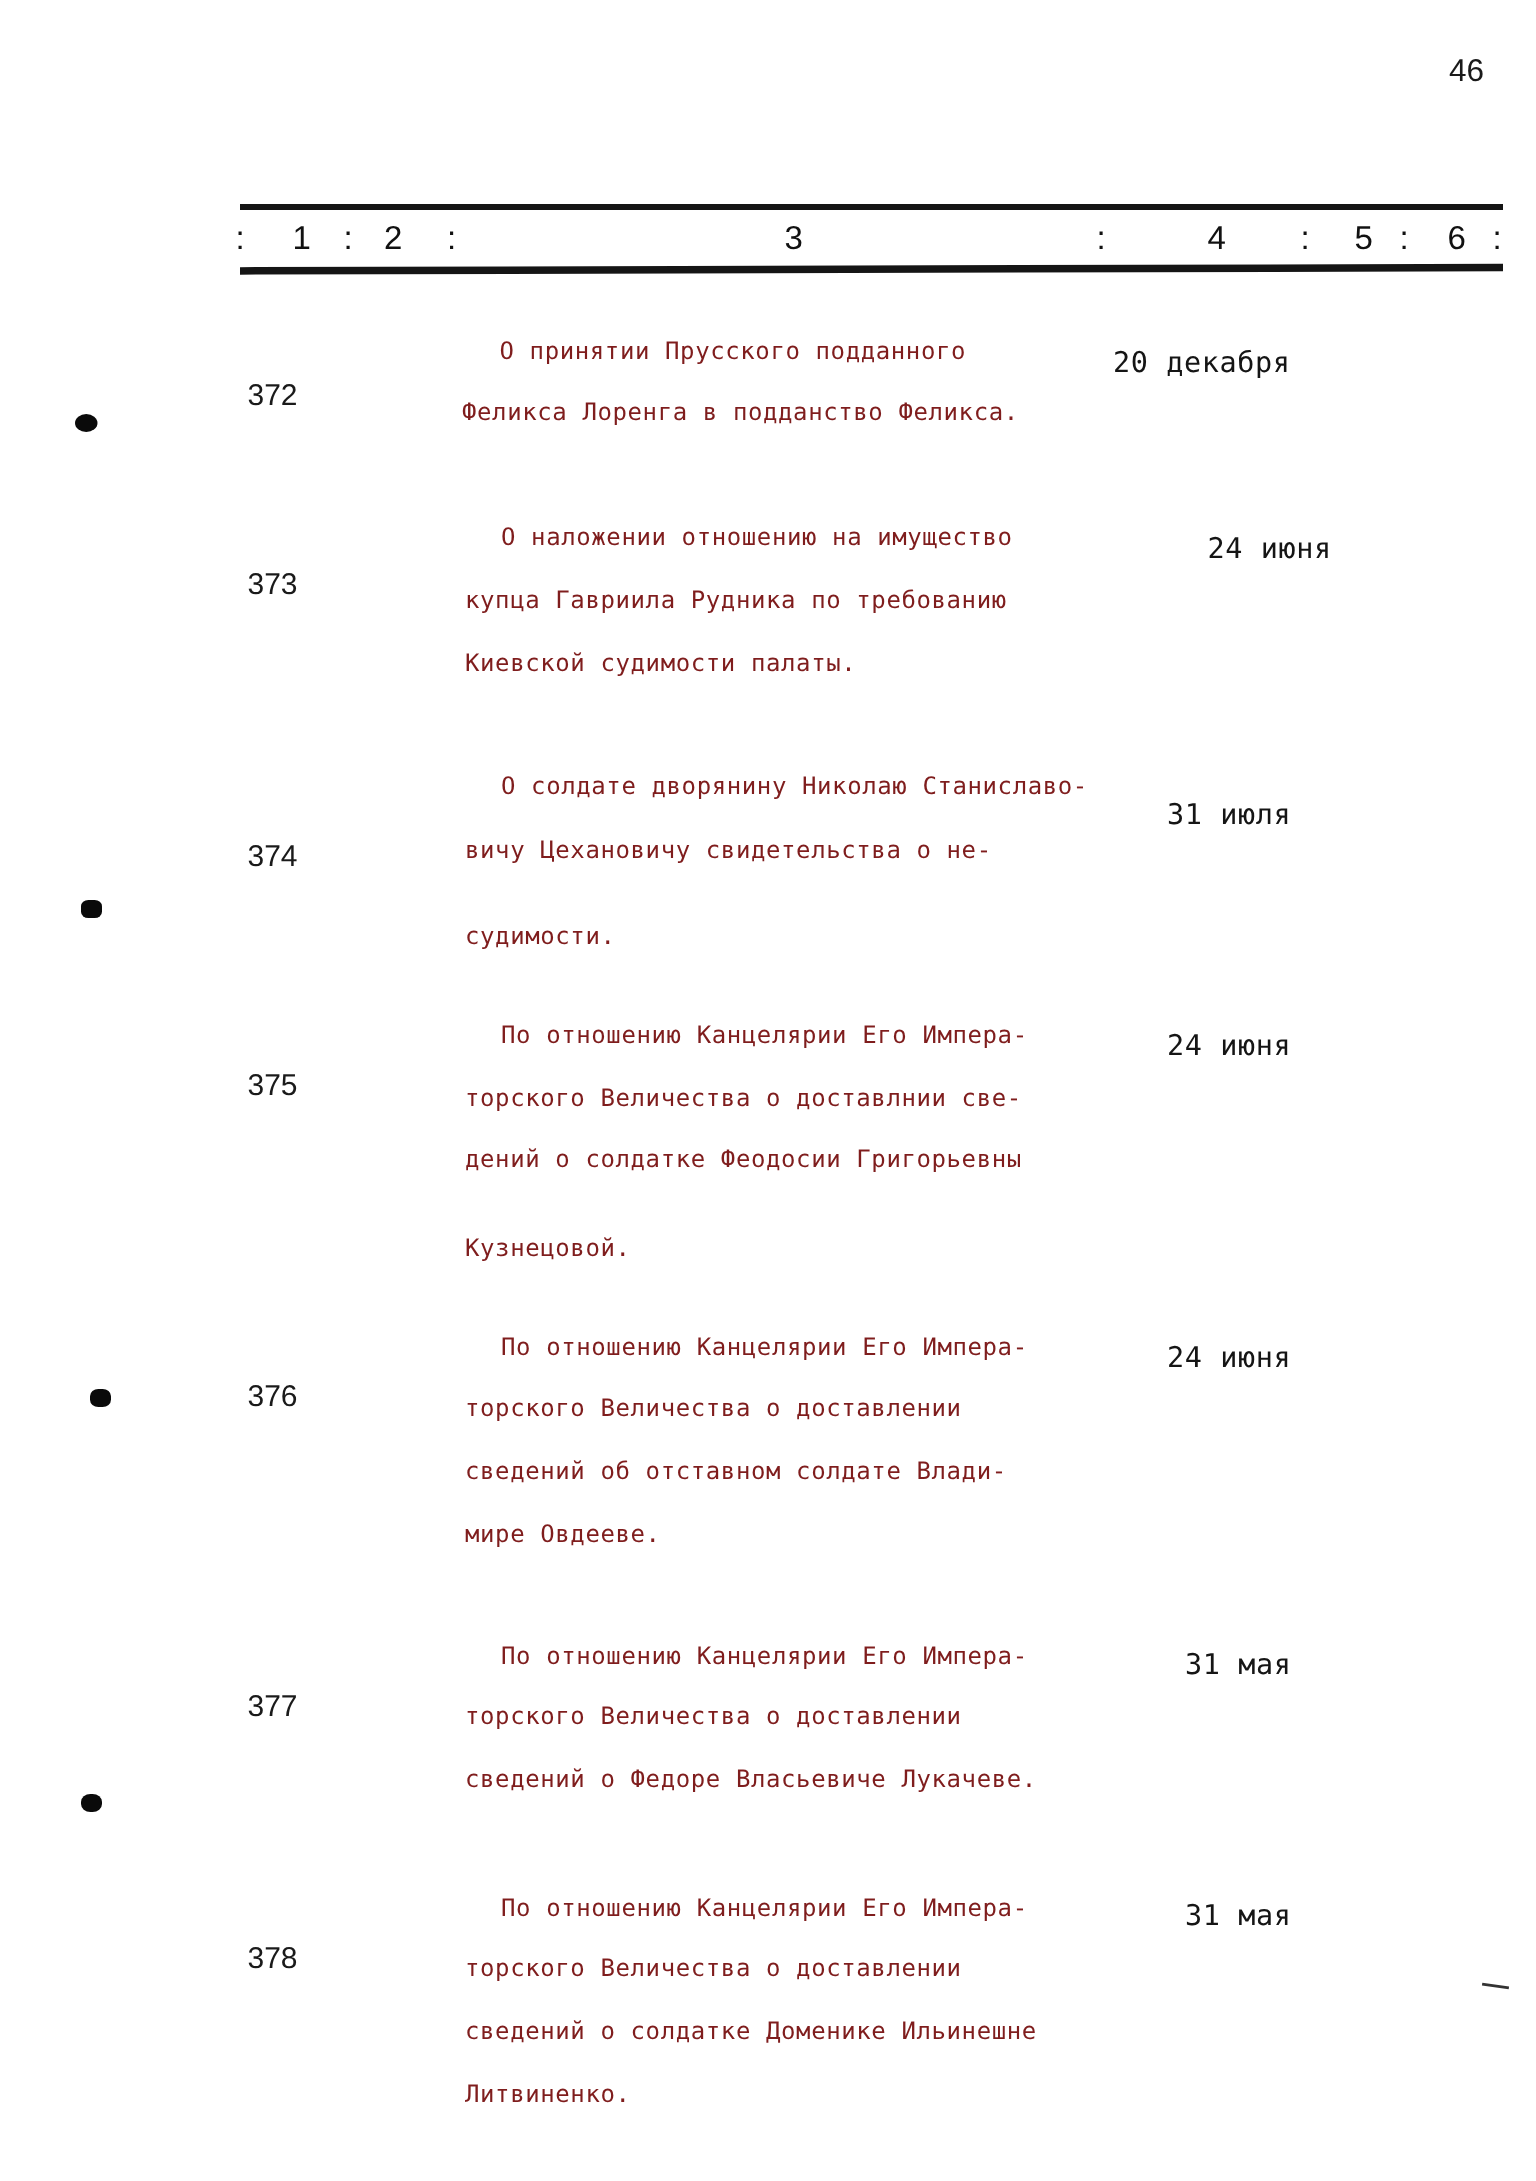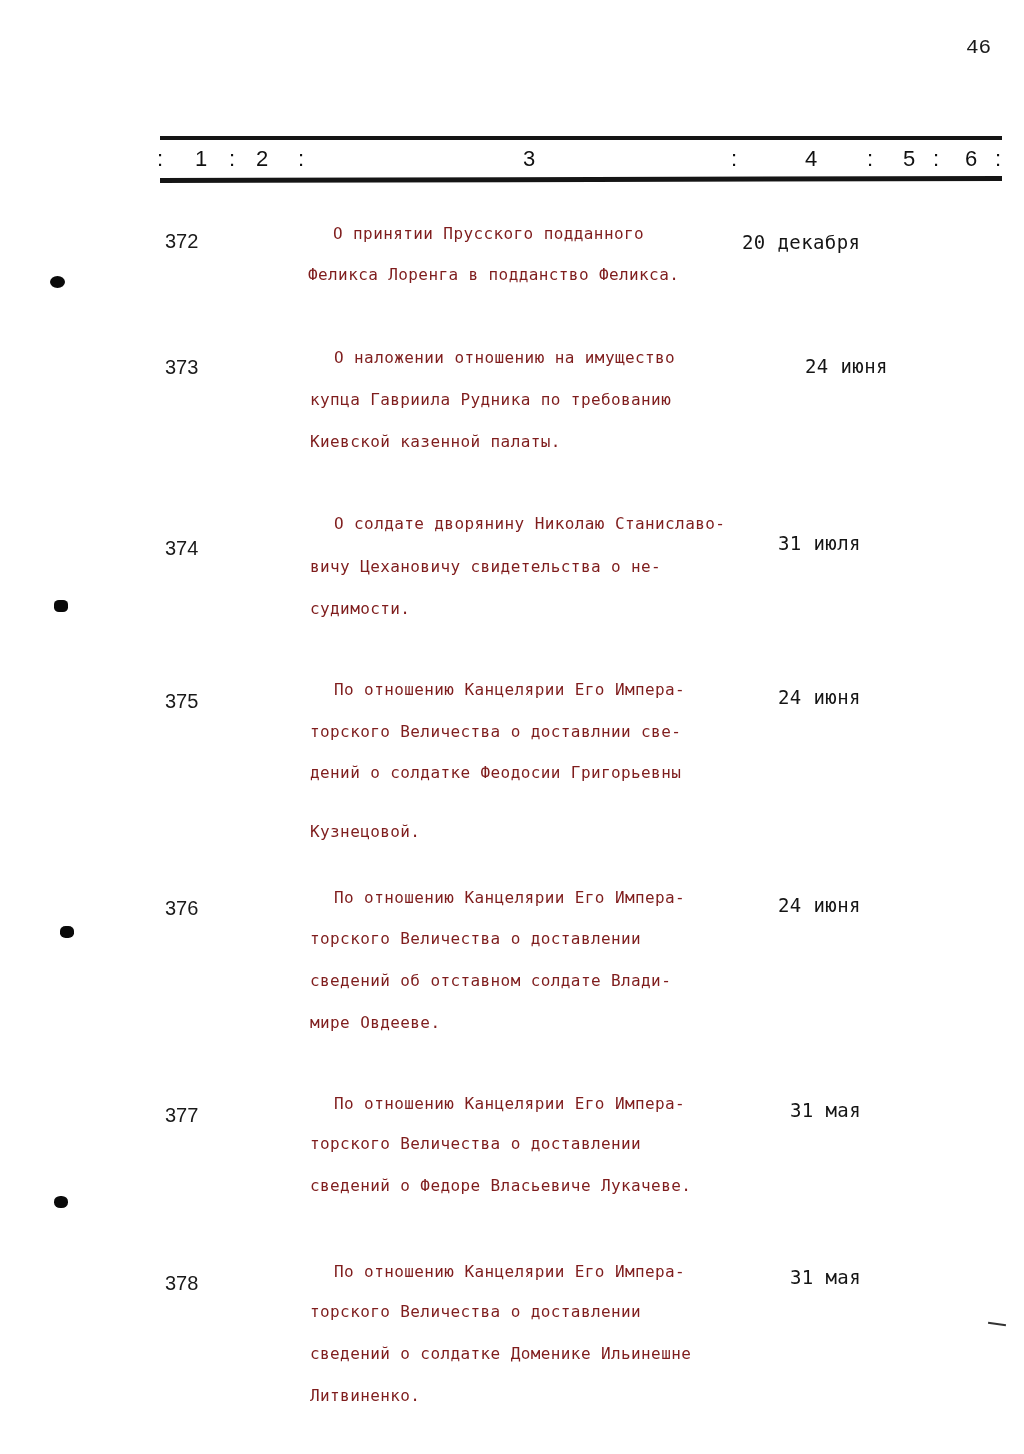--- a/index.html
+++ b/index.html
@@ -3,38 +3,38 @@
   <meta charset="utf-8">
   <style>
     html, body { margin: 0; padding: 0; background: #ffffff; }
     body {
       width: 1024px; height: 1454px; position: relative; overflow: hidden;
       font-family: "DejaVu Sans Mono", "Liberation Mono", monospace;
       color: #111111;
     }
     .page-number {
       position: absolute; top: 36px; left: 966px;
-      font-family: Liberation Mono, monospace;
+      font-family: Liberation Sans, sans-serif;
       font-size: 21px; color: #1a1a1a;
     }
     .rule {
       position: absolute; left: 160px; width: 842px; background: #151515;
     }
     .rule-top { top: 136px; height: 4px; }
     .rule-bottom { top: 177px; height: 5px; transform: rotate(-0.15deg); }
     .header-row {
       position: absolute; top: 146px; left: 155px; width: 860px; height: 28px;
       font-family: "Liberation Sans", "DejaVu Sans", sans-serif;
       font-size: 22px; color: #111;
     }
     .header-row span { position: absolute; top: 0; }
     .entry-num {
       position: absolute; left: 165px;
       font-family: "Liberation Sans", "DejaVu Sans", sans-serif;
-      font-size: 20px; color: #1a1a1a;
+      font-size: 20px; color: #1a1a1a; margin-top: 23px;
     }
     .entry-line {
       position: absolute; font-size: 16px; letter-spacing: 0.4px; white-space: nowrap;
       color: #7f1d1d;
     }
     .entry-date {
       position: absolute; font-size: 19px; letter-spacing: 0.4px; white-space: nowrap;
       color: #151515;
     }
     .hole {
@@ -72,29 +72,29 @@
   <div class="entry-line" style="top:224px; left:333px">О принятии Прусского подданного</div>
   <div class="entry-date" style="top:231px; left:742px">20 декабря</div>
   <div class="entry-line" style="top:265px; left:308px">Феликса Лоренга в подданство Феликса.</div>
 </div>
 
 <div>
   <div class="entry-num" style="top:356px">373</div>
   <div class="entry-line" style="top:348px; left:334px">О наложении отношению на имущество</div>
   <div class="entry-date" style="top:355px; left:805px">24 июня</div>
   <div class="entry-line" style="top:390px; left:310px">купца Гавриила Рудника по требованию</div>
-  <div class="entry-line" style="top:432px; left:310px">Киевской казенной палаты.</div>
+  <div class="entry-line" style="top:432px; left:310px">Киевской судимости палаты.</div>
 </div>
 
 <div>
   <div class="entry-num" style="top:537px">374</div>
   <div class="entry-line" style="top:514px; left:334px">О солдате дворянину Николаю Станиславо-</div>
   <div class="entry-date" style="top:532px; left:778px">31 июля</div>
   <div class="entry-line" style="top:557px; left:310px">вичу Цехановичу свидетельства о не-</div>
-  <div class="entry-line" style="top:599px; left:310px">судимости.</div>
+  <div class="entry-line" style="top:614px; left:310px">судимости.</div>
 </div>
 
 <div>
   <div class="entry-num" style="top:690px">375</div>
   <div class="entry-line" style="top:680px; left:334px">По отношению Канцелярии Его Импера-</div>
   <div class="entry-date" style="top:686px; left:778px">24 июня</div>
   <div class="entry-line" style="top:722px; left:310px">торского Величества о доставлнии све-</div>
   <div class="entry-line" style="top:763px; left:310px">дений о солдатке Феодосии Григорьевны</div>
   <div class="entry-line" style="top:822px; left:310px">Кузнецовой.</div>
 </div>

